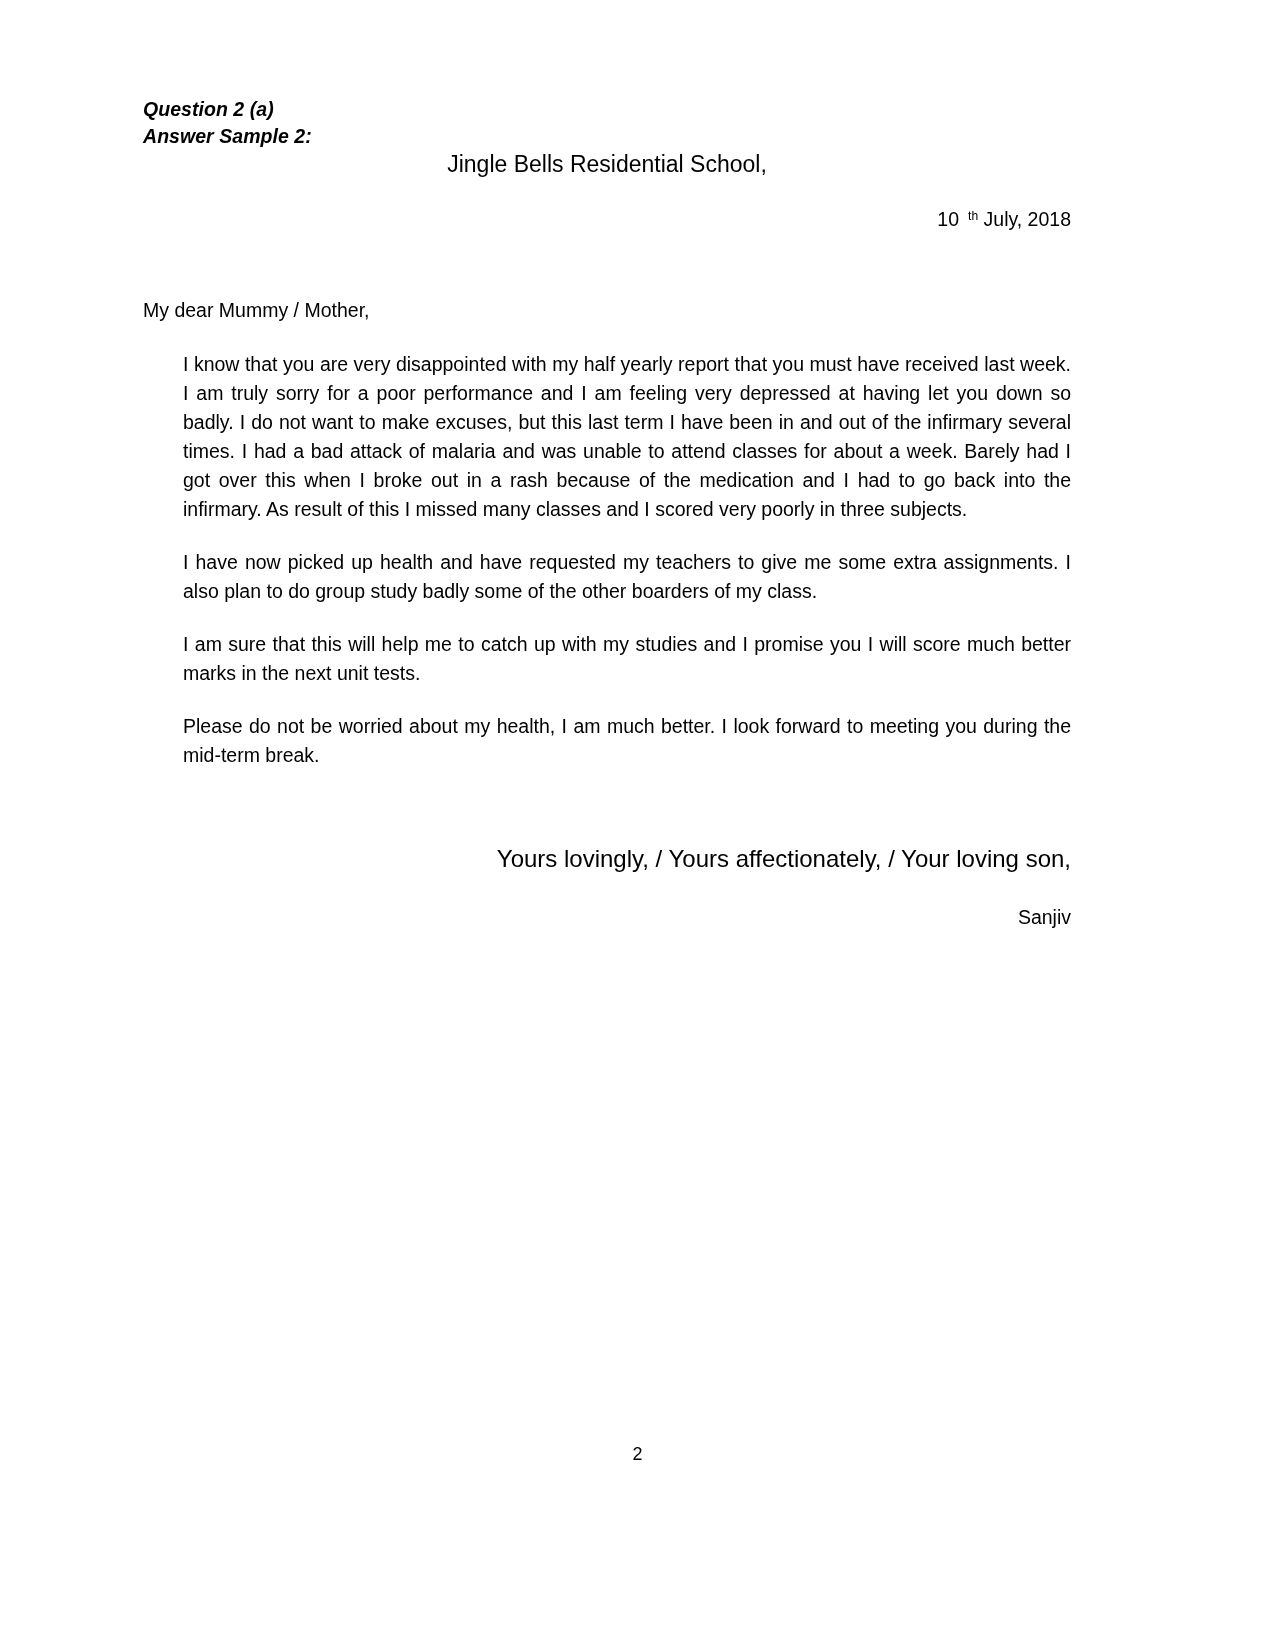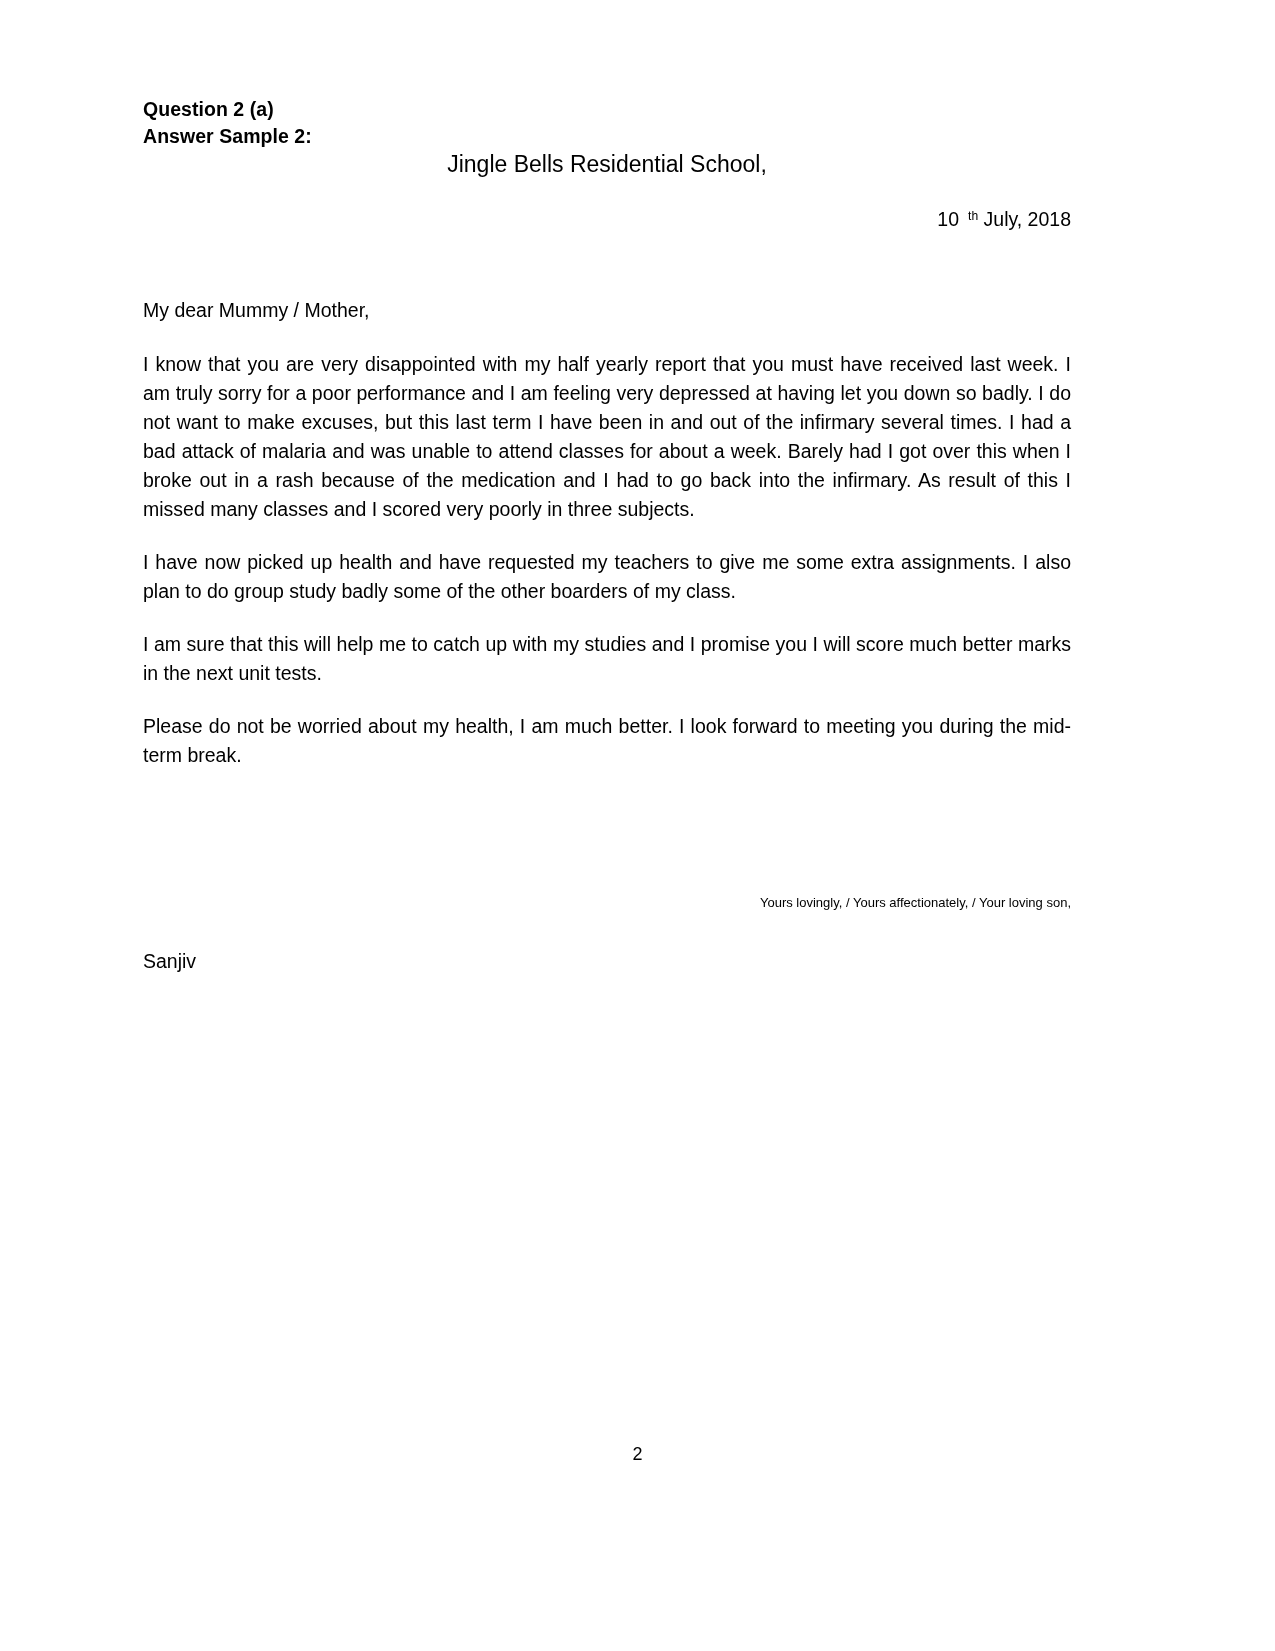--- a/index.html
+++ b/index.html
@@ -26,20 +26,21 @@
     width: 928px;
   }
   .heading-block {
     font-weight: bold;
     font-size: 19.5px;
     line-height: 26.5px;
     letter-spacing: 0.05px;
   }
   .heading-line {
     white-space: nowrap;
+    font-style: italic;
   }
   .addr-block {
     text-align: center;
     font-size: 23px;
     line-height: 30px;
   }
   .addr-line {
     white-space: nowrap;
   }
   .date-line {
@@ -59,35 +60,37 @@
     margin-top: 61px;
     font-size: 19.5px;
     line-height: 30px;
   }
   .para {
     margin-top: 24px;
     font-size: 19.5px;
     line-height: 29px;
     text-align: justify;
     text-justify: inter-word;
+    margin-left: 40px;
   }
   .para.p-first {
     margin-top: 25px;
   }
   .closing-block {
-    margin-top: 118px;
+    margin-top: 74px;
     text-align: right;
-    font-size: 13px;
+    font-size: 24px;
     line-height: 30px;
   }
   .closing-line {
     white-space: nowrap;
   }
   .signature {
     margin-top: 28px;
+    text-align: right;
     font-size: 19.5px;
     line-height: 30px;
     white-space: nowrap;
   }
   .page-number {
     position: absolute;
     left: 0;
     right: 0;
     top: 1443px;
     text-align: center;

